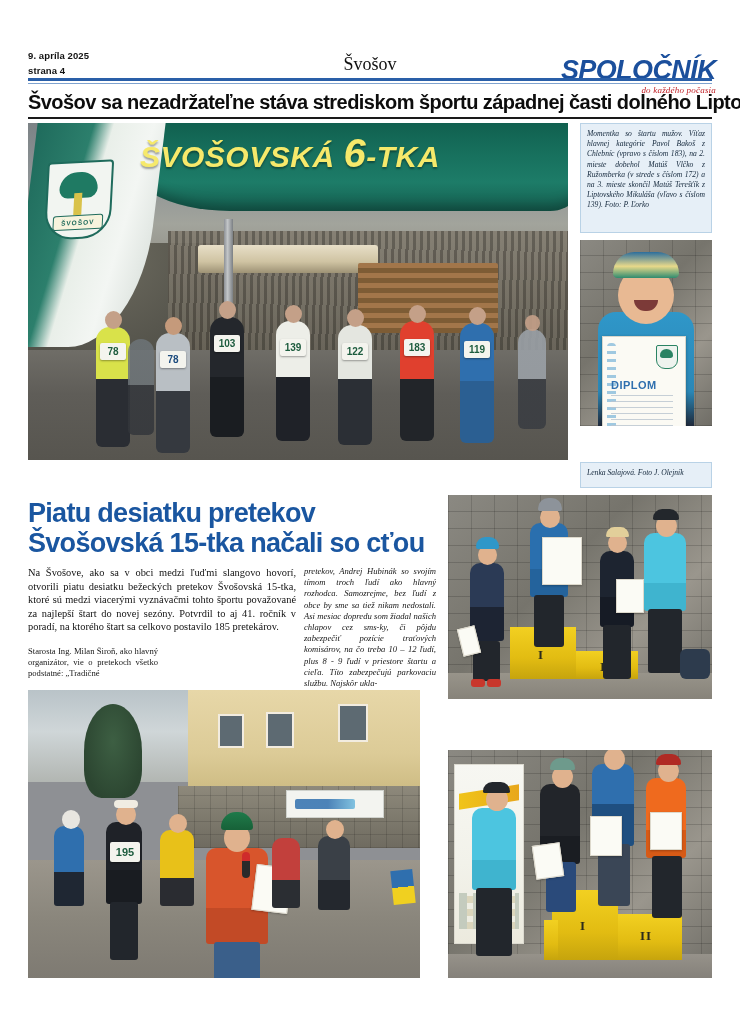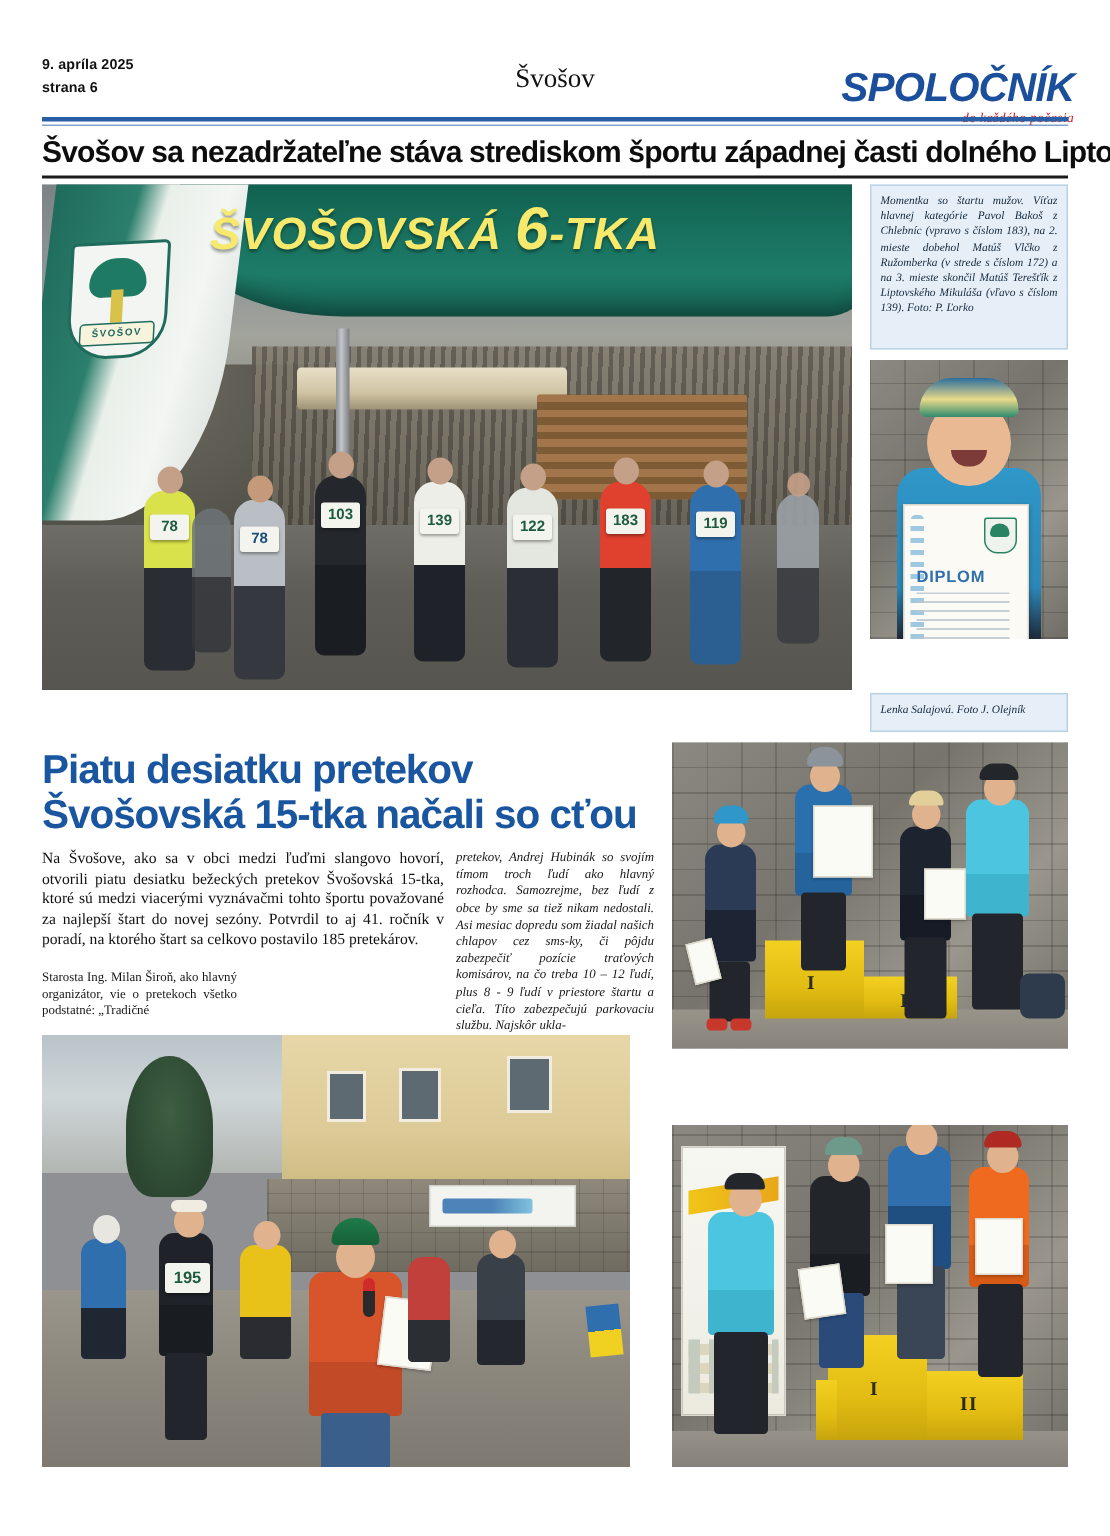--- a/index.html
+++ b/index.html
@@ -14,21 +14,21 @@
     height: 1024px;
     background: #ffffff;
     overflow: hidden;
     font-family: "Liberation Serif", serif;
     color: #111;
   }
 
   
   .masthead {
     position: absolute;
-    left: 0; top: 0;
+    left: 0; top: 12px;
     width: 740px; height: 96px;
   }
   .issue-info {
     position: absolute;
     left: 28px; top: 36px;
     font-family: "Liberation Sans", sans-serif;
     font-weight: bold;
     font-size: 9.5px;
     line-height: 15px;
     color: #111;
@@ -444,21 +444,21 @@
   #caption-child { left: 580px; top: 462px; width: 132px; height: 26px; text-align: left; }
 </style>
 </head>
 <body>
 
 <div class="page">
 
   <div class="masthead">
     <div class="issue-info">
       <div>9. apríla 2025</div>
-      <div>strana 6</div>
+      <div>strana 4</div>
     </div>
     <div class="section-title">Švošov</div>
     <div class="brand">
       <div class="brand-name">SPOLOČNÍK</div>
       <div class="brand-tagline">do každého počasia</div>
     </div>
   </div>
   <div class="rule-thick"></div>
   <div class="rule-thin"></div>
 

